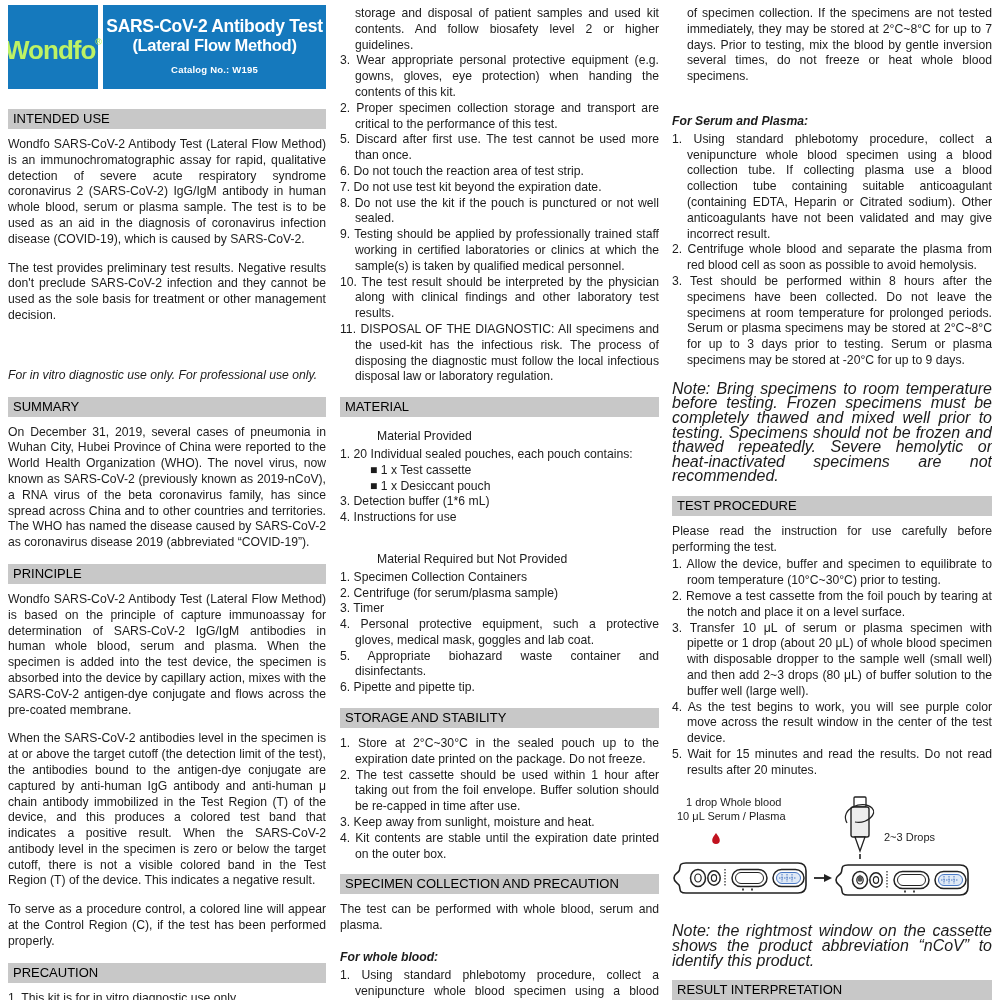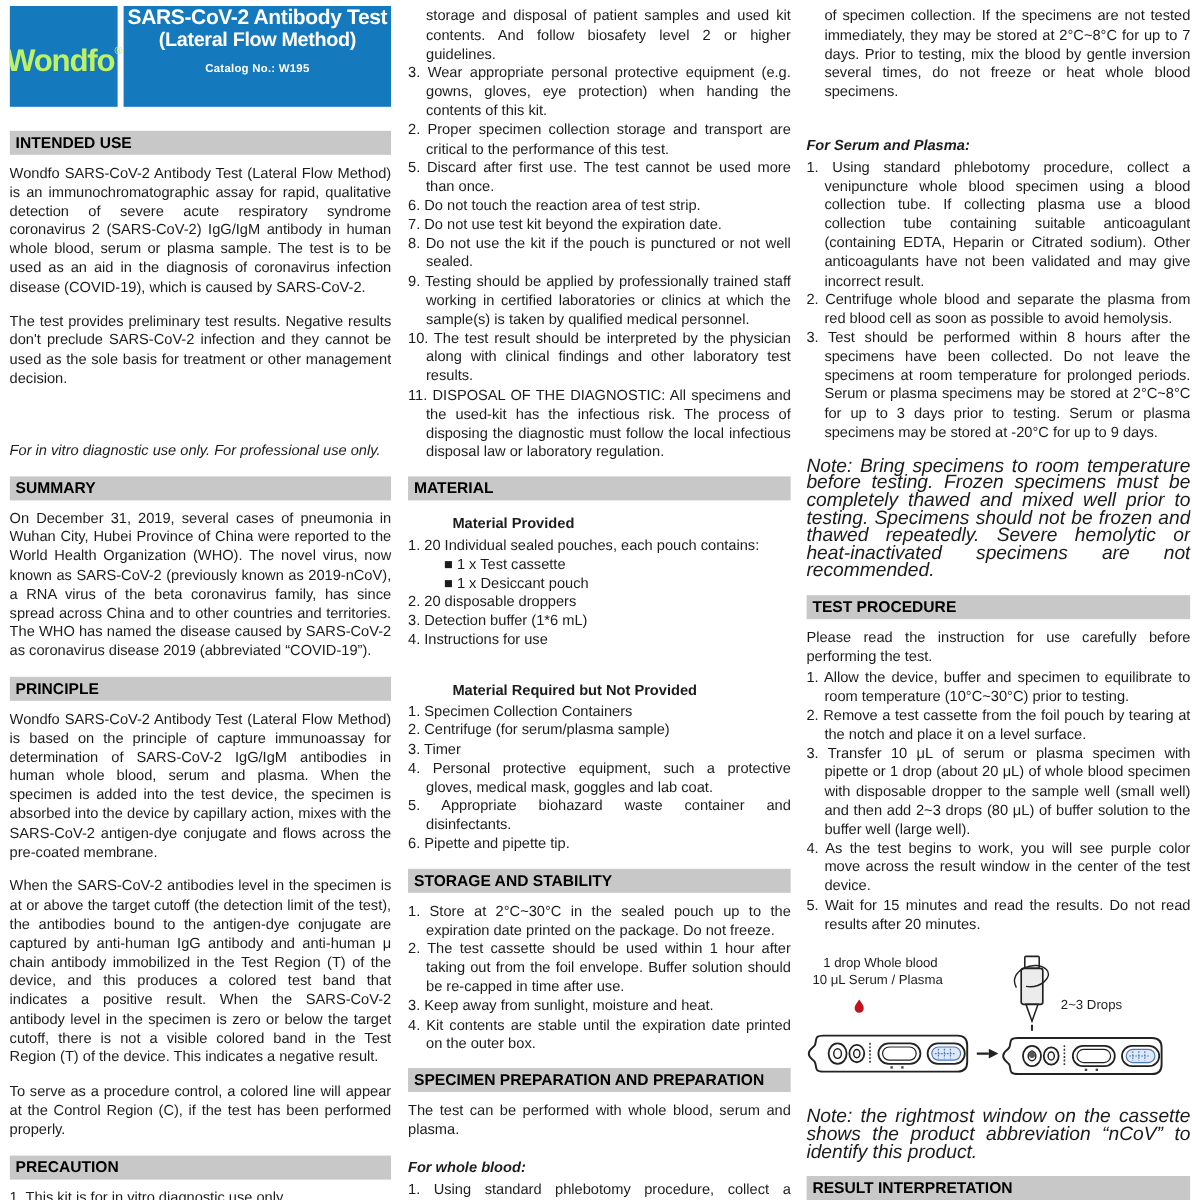--- a/index.html
+++ b/index.html
@@ -13,36 +13,36 @@
   #col1{left:8px;width:318px;top:5px;}
   #col2{left:340px;width:319px;}
   #col3{left:672px;width:320px;}
 
   
   .masthead{display:flex;gap:5px;height:84px;}
   .logo-box{background:var(--brand,#1579bd);width:90px;display:flex;align-items:center;justify-content:center;}
   .logo-text{color:#bef264;font-weight:bold;font-size:26px;letter-spacing:-1px;}
   .logo-text sup{font-size:9px;vertical-align:14px;}
   .title-box{background:var(--brand,#1579bd);flex:1;color:#fff;text-align:center;
-    display:flex;flex-direction:column;}
+    display:flex;flex-direction:column;justify-content:center;}
   .title-l1{font-weight:800;font-size:17.5px;line-height:19px;letter-spacing:-0.3px;}
   .title-l2{font-weight:800;font-size:16.5px;line-height:19px;letter-spacing:-0.3px;}
   .title-cat{font-weight:bold;font-size:9.5px;margin-top:7px;letter-spacing:0.2px;}
 
   #col1-blocks{margin-top:20px;}
 
   
-  .b-section{background:var(--bar,#c8c8c8);font-weight:bold;font-size:13px;line-height:14px;
+  .b-section{background:var(--bar,#c8c8c8);font-weight:normal;font-size:13px;line-height:14px;
     padding:3px 5px;margin:12px 0 8px;color:#000;}
   .b-section:first-child{margin-top:0;}
   .b-p{margin:0 0 13px;text-align:justify;}
   .b-li{padding-left:15px;text-indent:-15px;text-align:justify;margin:0;}
   .b-cont{padding-left:15px;text-align:justify;margin:0;}
   .b-bullet{padding-left:30px;margin:0;}
-  .b-bold{font-weight:bold;margin:12px 0 13px;padding-left:37px;}
+  .b-bold{font-weight:normal;margin:12px 0 13px;padding-left:37px;}
   .b-bolditalic{font-weight:bold;font-style:italic;margin:16px 0 2px;}
   .b-note{font-style:italic;font-size:16px;line-height:14.6px;margin:13px 0 12px;text-align:justify;}
   .s-italic{font-style:italic;margin-top:44px;}
   .s-tight{margin-bottom:2px !important;}
   .b-gap{margin:0;}
   .b-figure{margin:12px 0 0;}
   .figlab{font-size:11px;fill:#1c1c1c;}
 </style>
 </head>
 <body>
@@ -84,37 +84,36 @@
     <div class="b-li">7. Do not use test kit beyond the expiration date.</div>
     <div class="b-li">8. Do not use the kit if the pouch is punctured or not well sealed.</div>
     <div class="b-li">9. Testing should be applied by professionally trained staff working in certified laboratories or clinics at which the sample(s) is taken by qualified medical personnel.</div>
     <div class="b-li">10. The test result should be interpreted by the physician along with clinical findings and other laboratory test results.</div>
     <div class="b-li">11. DISPOSAL OF THE DIAGNOSTIC: All specimens and the used-kit has the infectious risk. The process of disposing the diagnostic must follow the local infectious disposal law or laboratory regulation.</div>
     <div class="b-section">MATERIAL</div>
     <div class="b-bold s-tight">Material Provided</div>
     <div class="b-li">1. 20 Individual sealed pouches, each pouch contains:</div>
     <div class="b-bullet">■ 1 x Test cassette</div>
     <div class="b-bullet">■ 1 x Desiccant pouch</div>
-    <div class="b-li">2. 20  disposable droppers</div>
     <div class="b-li">3. Detection buffer (1*6 mL)</div>
     <div class="b-li">4. Instructions for use</div>
     <div class="b-gap" style="height: 14px;"></div>
     <div class="b-bold s-tight">Material Required but Not Provided</div>
     <div class="b-li">1. Specimen Collection Containers</div>
     <div class="b-li">2. Centrifuge (for serum/plasma sample)</div>
     <div class="b-li">3. Timer</div>
     <div class="b-li">4. Personal protective equipment, such a protective gloves, medical mask, goggles and lab coat.</div>
     <div class="b-li">5. Appropriate biohazard waste container and disinfectants.</div>
     <div class="b-li">6. Pipette and  pipette tip.</div>
     <div class="b-section">STORAGE AND STABILITY</div>
     <div class="b-li">1. Store at 2°C~30°C in the sealed pouch up to the expiration date printed on the package. Do not freeze.</div>
     <div class="b-li">2. The test cassette should be used within 1 hour after taking out from the foil envelope. Buffer solution should be re-capped in time after use.</div>
     <div class="b-li">3. Keep away from sunlight, moisture and heat.</div>
     <div class="b-li">4. Kit contents are stable until the expiration date printed on the outer box.</div>
-    <div class="b-section">SPECIMEN PREPARATION AND PREPARATION</div>
+    <div class="b-section">SPECIMEN COLLECTION AND PRECAUTION</div>
     <div class="b-p">The test can be performed with whole blood, serum and plasma.</div>
     <div class="b-bolditalic">For whole blood:</div>
     <div class="b-li">1. Using standard phlebotomy procedure, collect a venipuncture whole blood specimen using a blood collection tube with suitable anticoagulant (containing EDTA, Heparin or Citrated sodium). Other anticoagulants have not been validated and may give incorrect result.</div>
   </div>
 <div class="col" id="col3">
     <div class="b-cont">of specimen collection. If the specimens are not tested immediately, they may be stored at 2°C~8°C for up to 7 days. Prior to testing, mix the blood by gentle inversion several times, do not freeze or heat whole blood specimens.</div>
     <div class="b-gap" style="height: 13px;"></div>
     <div class="b-bolditalic">For Serum and Plasma:</div>
     <div class="b-li">1. Using standard phlebotomy procedure, collect a venipuncture whole blood specimen using a blood collection tube. If collecting plasma use a blood collection tube containing suitable anticoagulant (containing EDTA, Heparin or Citrated sodium). Other anticoagulants have not been validated and may give incorrect result.</div>
     <div class="b-li">2. Centrifuge whole blood and separate the plasma from red blood cell as soon as possible to avoid hemolysis.</div>

